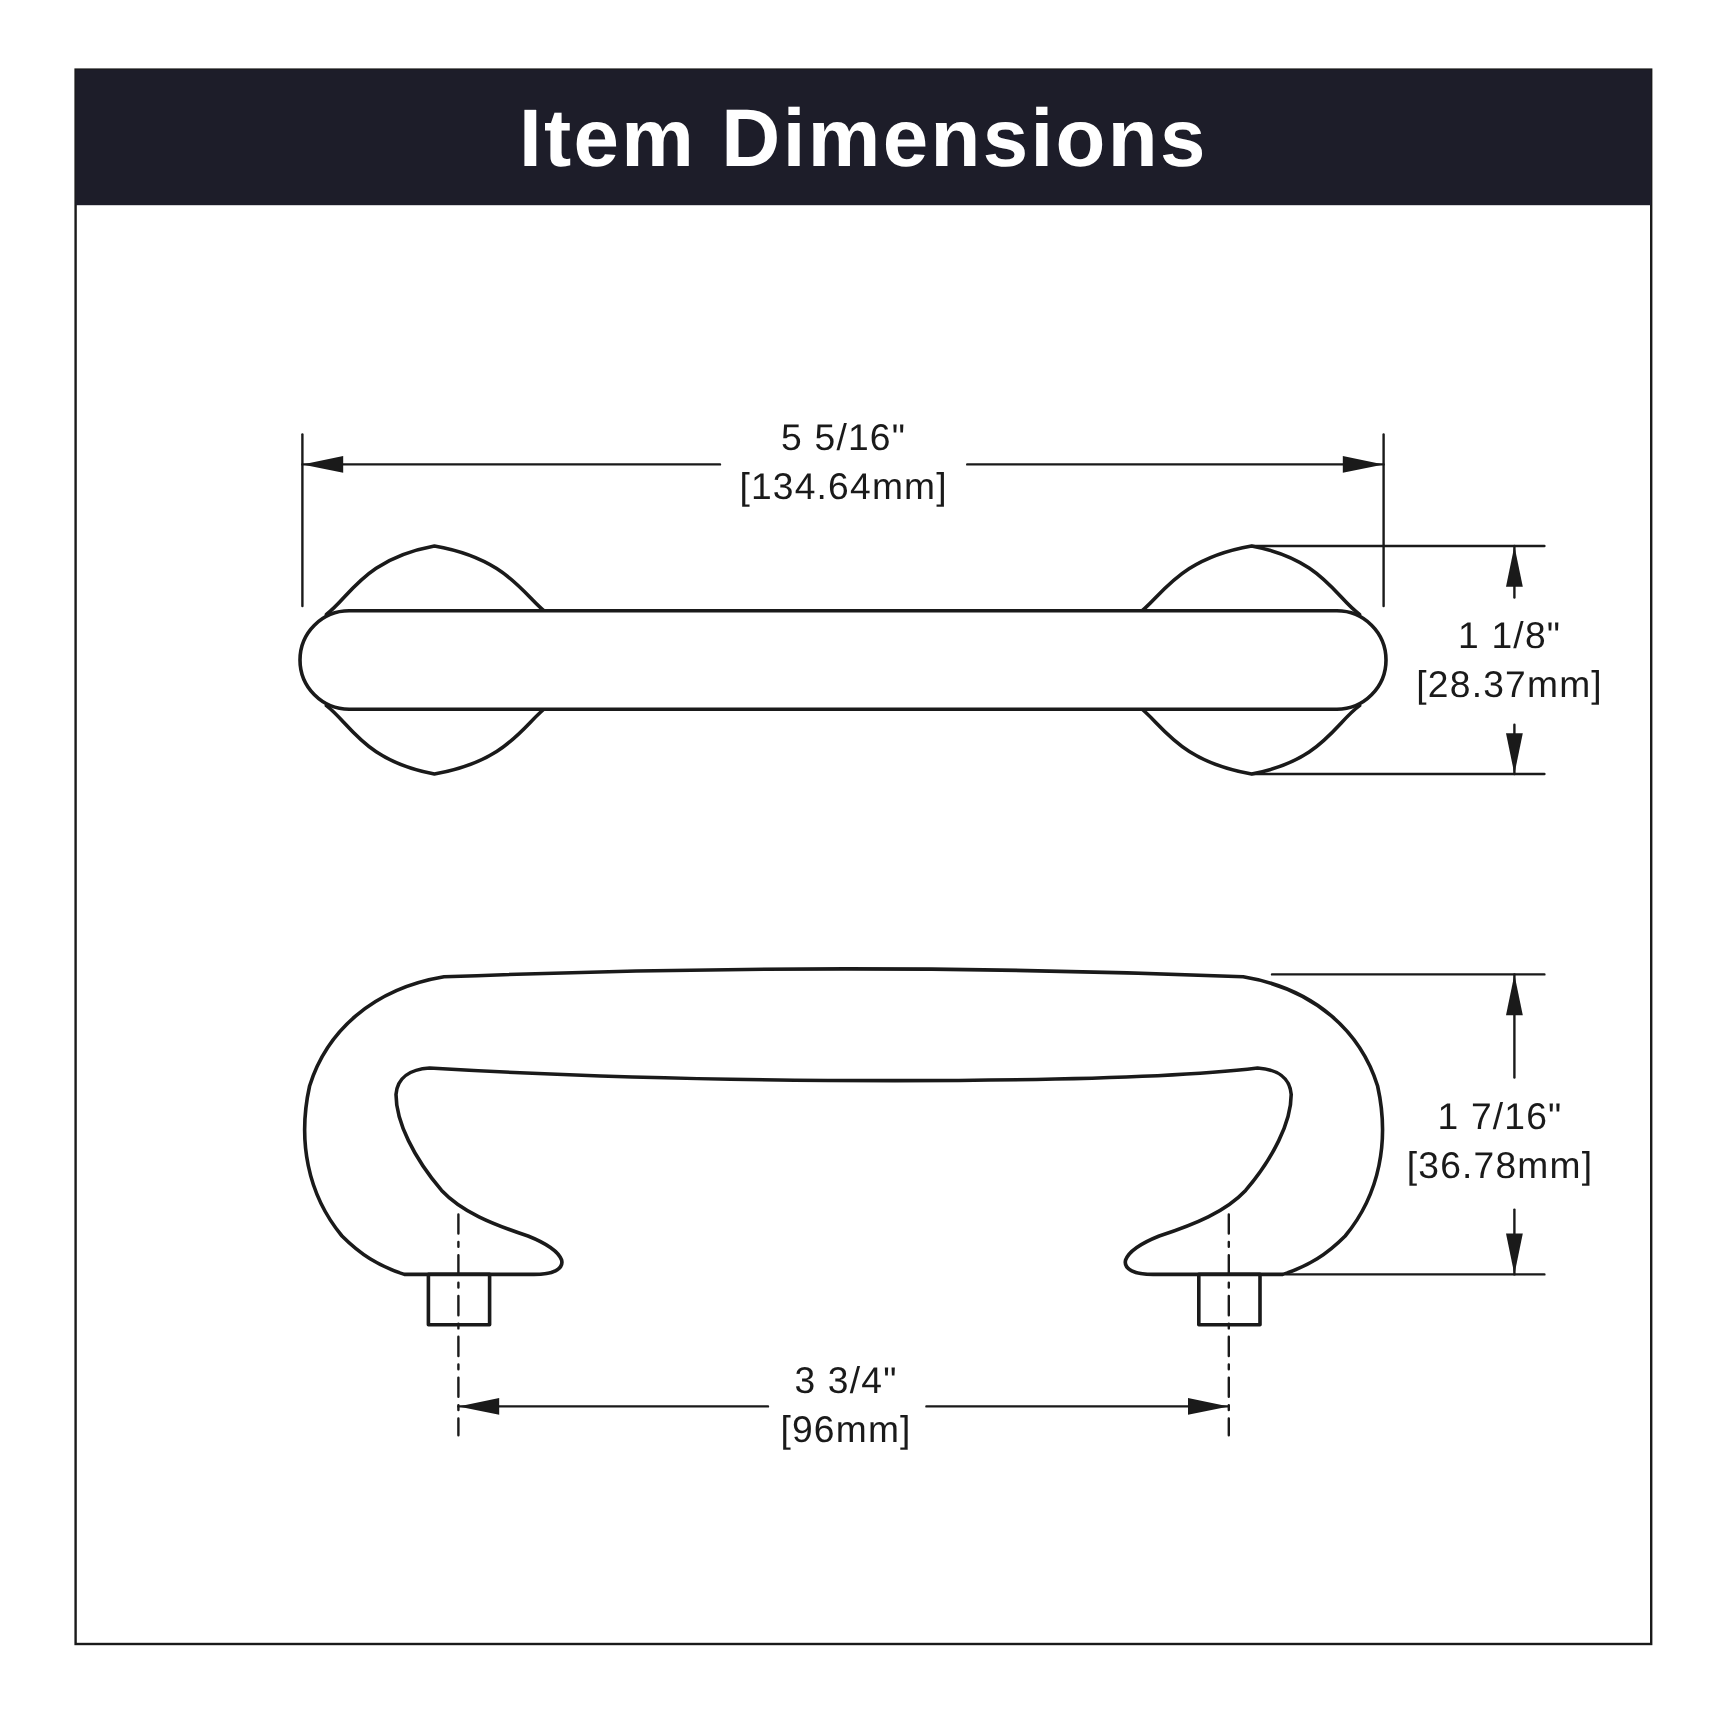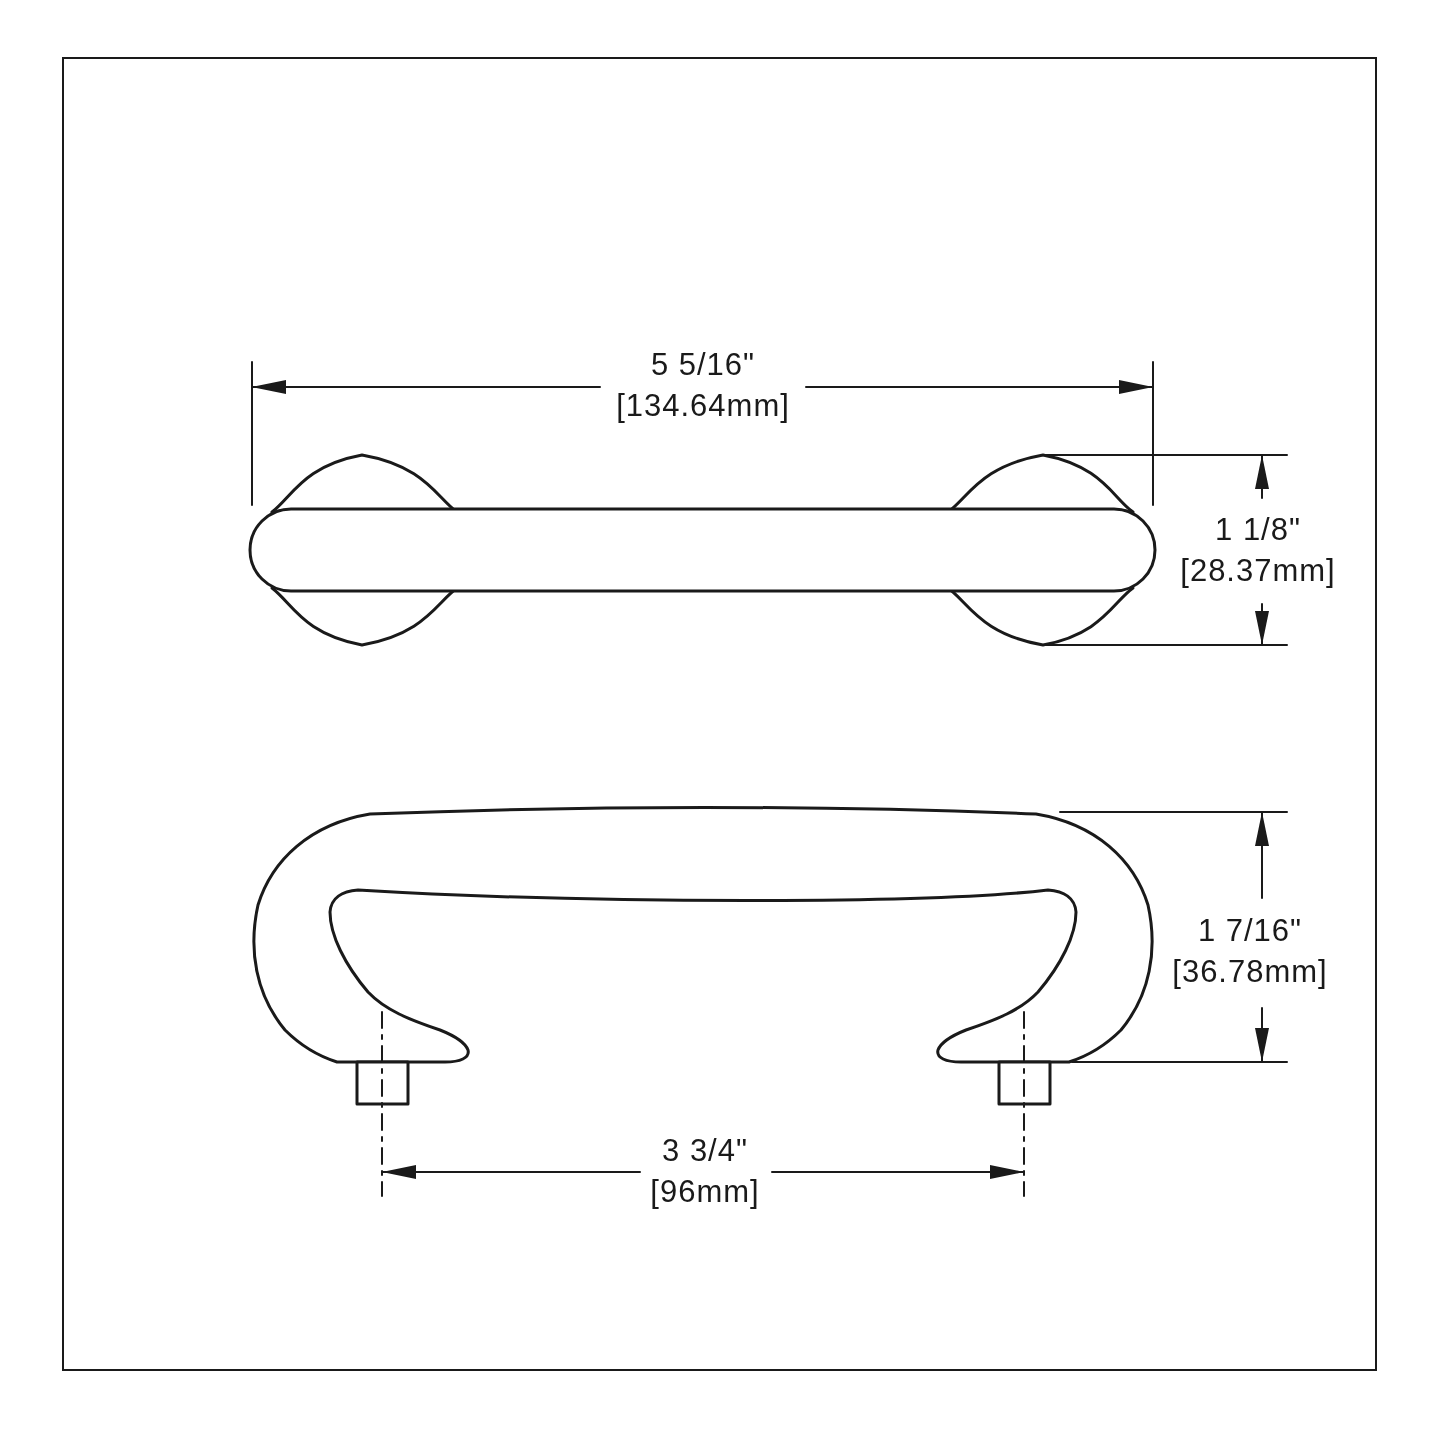--- a/index.html
+++ b/index.html
@@ -66,20 +66,23 @@
     display: block;
   }
 </style>
 </head>
 <body>
 
 <div class="canvas">
 
   <div class="sheet-border"></div>
 
+  <div class="header-bar">
+    <div class="header-title">Item Dimensions</div>
+  </div>
 
   <svg class="drawing-svg" viewBox="0 0 1445 1445" xmlns="http://www.w3.org/2000/svg" fill="none" stroke="#1a1a1a" stroke-width="3" stroke-linecap="round" stroke-linejoin="round">
 
     <g>
 
       <path fill="#ffffff" d="M 272 512 C 292 497, 303 466, 362 455 C 425 466, 437 498, 457 512"></path>
       <path fill="#ffffff" d="M 272 588 C 292 603, 303 634, 362 645 C 425 634, 437 602, 457 588"></path>
       <path fill="#ffffff" d="M 948 512 C 968 498, 980 466, 1043 455 C 1102 466, 1113 498, 1133 512"></path>
       <path fill="#ffffff" d="M 948 588 C 968 602, 980 634, 1043 645 C 1102 634, 1113 602, 1133 588"></path>
 

